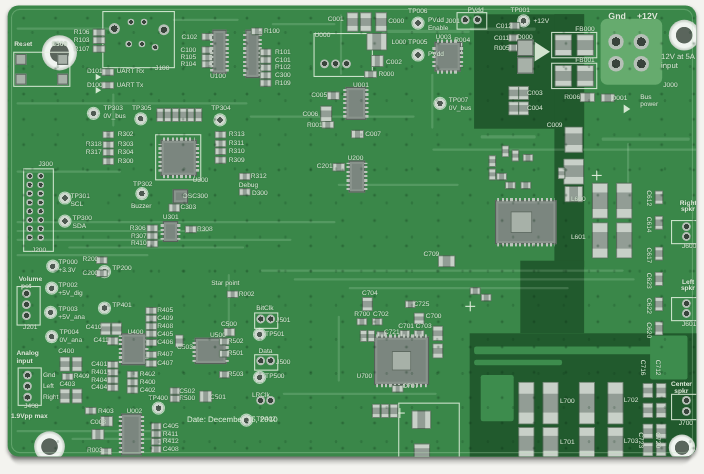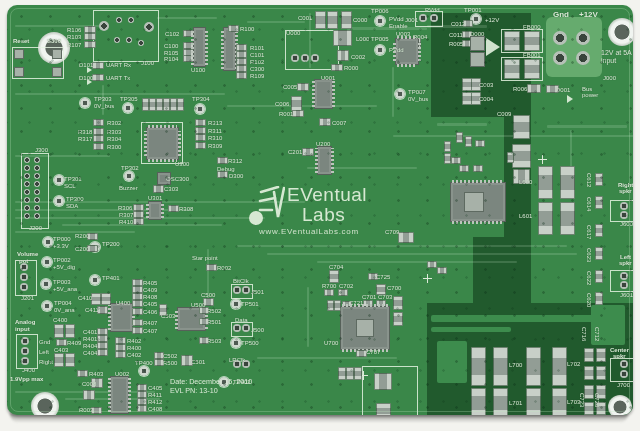--- a/index.html
+++ b/index.html
@@ -596,33 +596,18 @@
         <span class="lbl" style="left: 560px; top: 394px;">L703</span>
         <span class="lbl" style="left: 580px; top: 322px; transform: rotate(90deg); transform-origin: 0px 0px;">C716</span>
         <span class="lbl" style="left: 593px; top: 322px; transform: rotate(90deg); transform-origin: 0px 0px;">C712</span>
         <span class="lbl" style="left: 578px; top: 388px; transform: rotate(90deg); transform-origin: 0px 0px;">C723</span>
         <span class="lbl" style="left: 593px; top: 388px; transform: rotate(90deg); transform-origin: 0px 0px;">C720</span>
       </div>
     <div class="vias"></div>
     <div class="vias2"></div>
     <div class="edge-line"></div>
 
-    <div id="logo">
-      <svg class="glyph" width="38" height="40" viewBox="0 0 38 40">
-        <g stroke="#d6e8d2" stroke-width="2.6" fill="none" stroke-linecap="round">
-          <path d="M14 6 L31 1"></path>
-          <path d="M13 15 L28 12"></path>
-          <path d="M13 24 L25 24"></path>
-          <path d="M27 6 L31 31 L37 2"></path>
-        </g>
-        <circle cx="9" cy="32" r="7" fill="#d6e8d2"></circle>
-      </svg>
-      <div class="name1">EVentual</div>
-      <div class="name2">Labs</div>
-      <div class="url">www.EVentualLabs.com</div>
-    </div>
 
     <div id="notes">
       <div>Date: December 15, 2010</div>
-      <div>EVL PN: 13-10</div>
     </div>
   </div>
 </div>
 
 </body></html>

